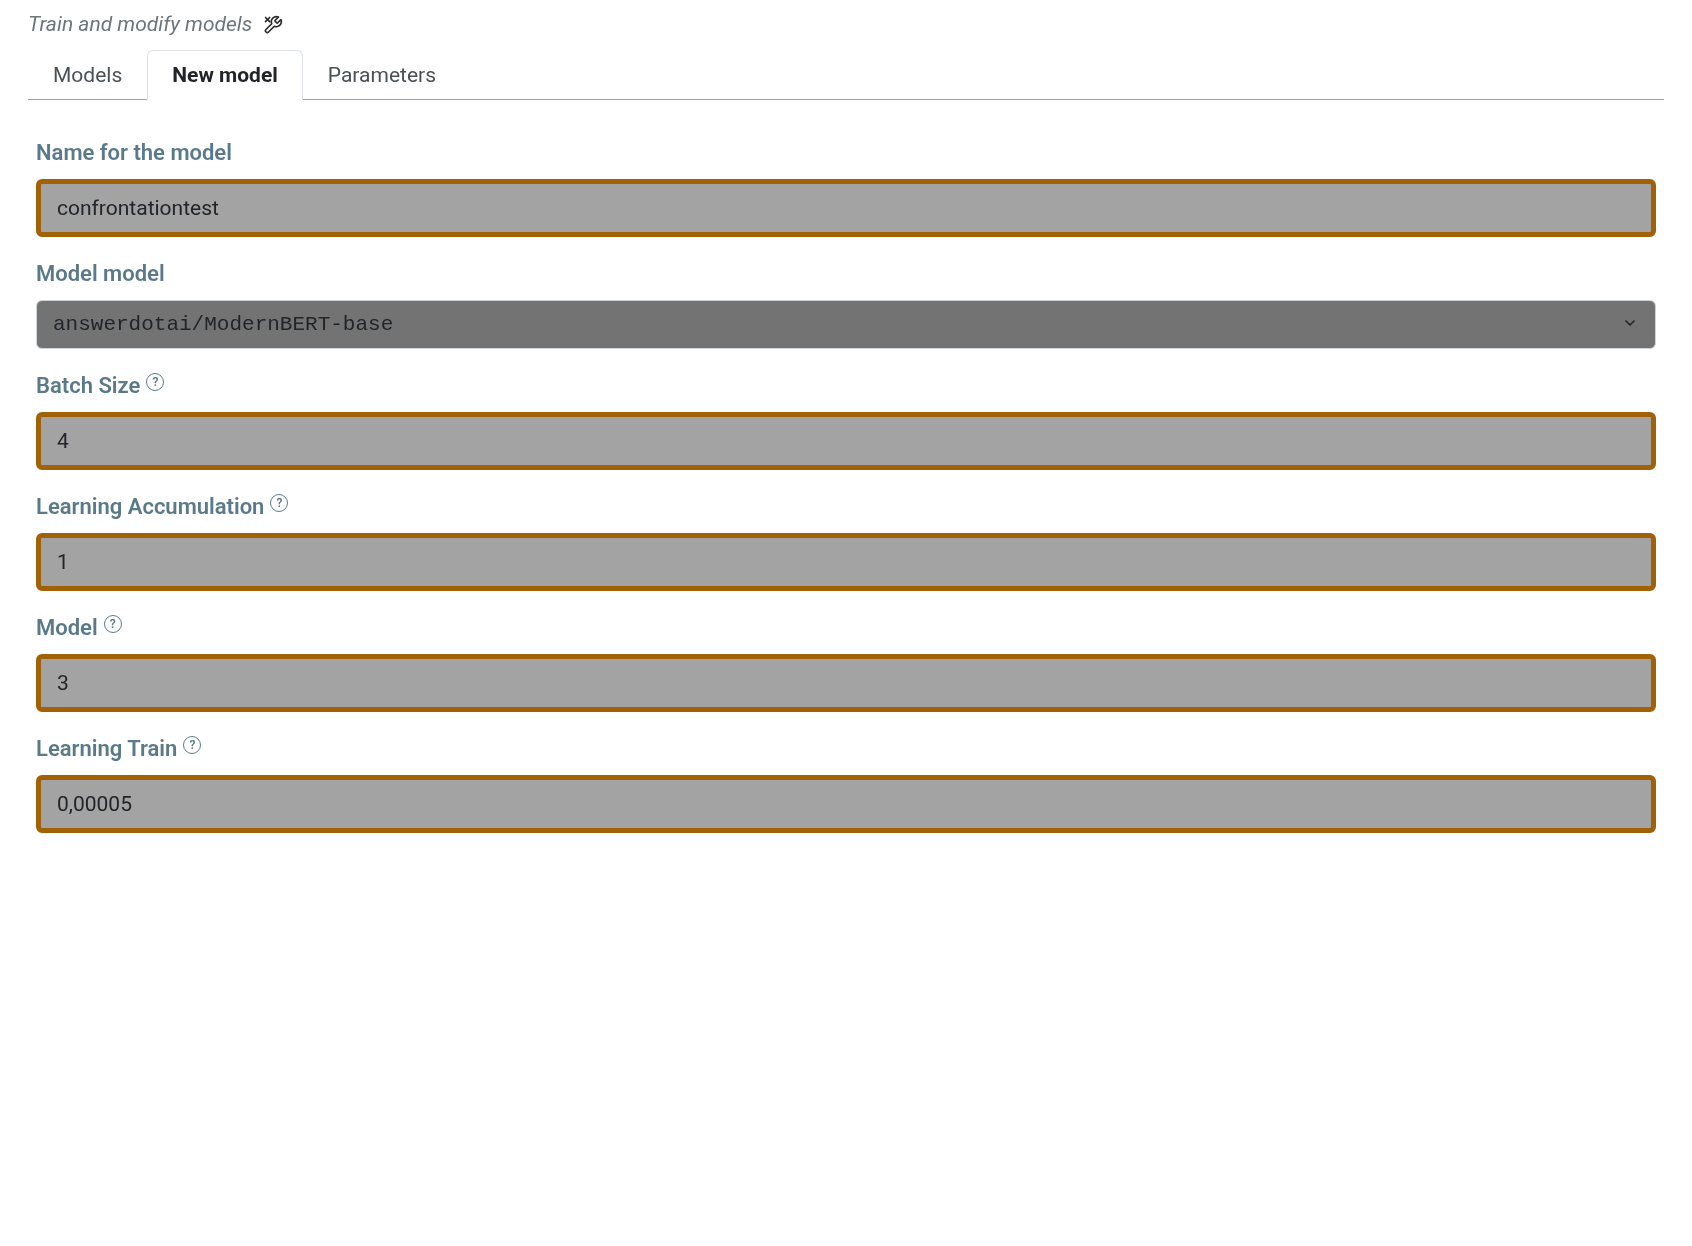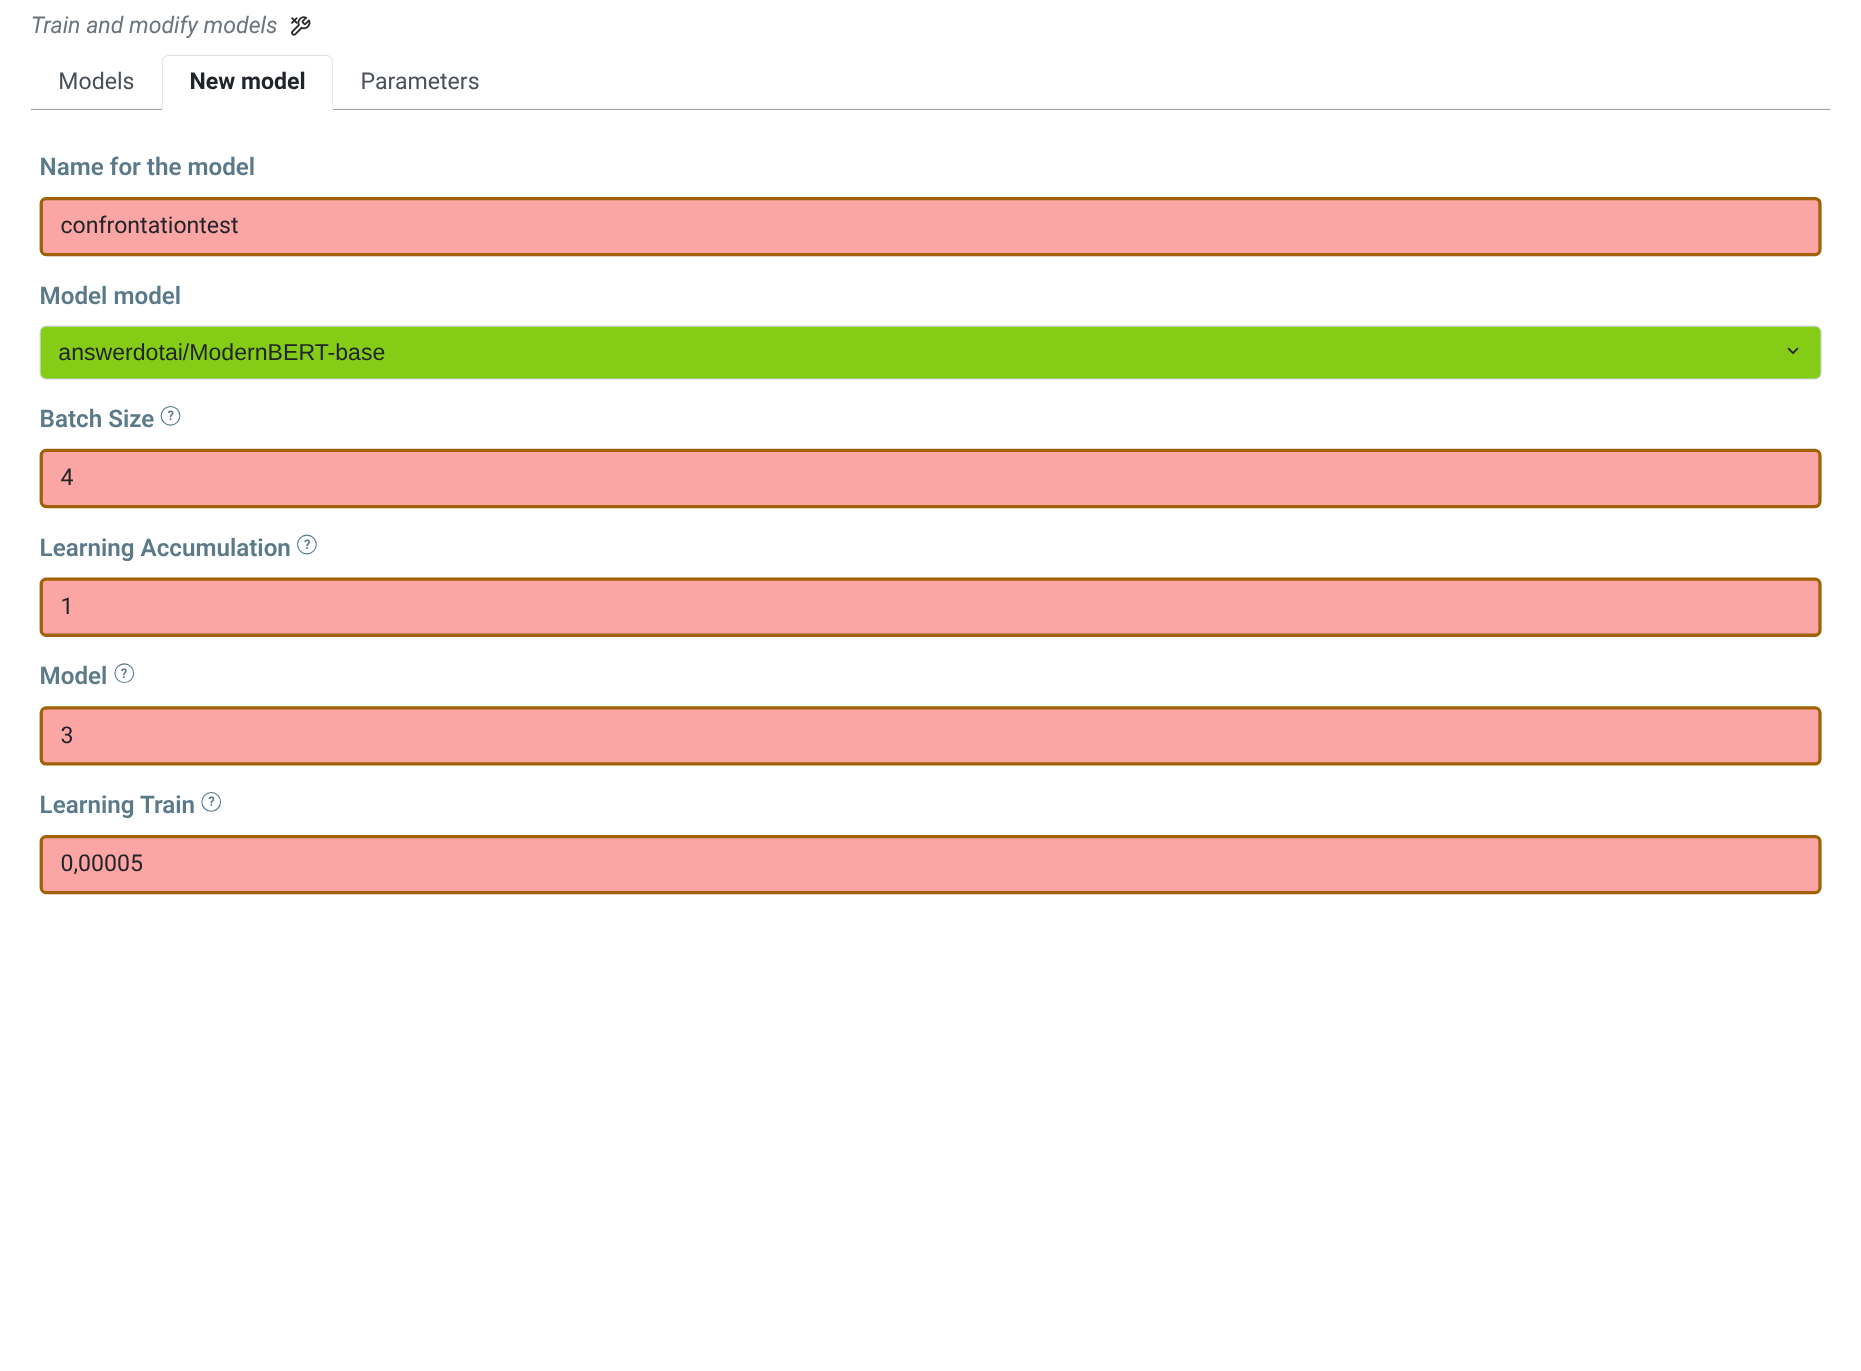--- a/index.html
+++ b/index.html
@@ -8,21 +8,21 @@
       padding: 0;
     }
     body {
       font-family: -apple-system, BlinkMacSystemFont, "Segoe UI", Roboto, "Helvetica Neue", Arial, sans-serif;
       background: #ffffff;
       padding: 12px 28px 40px 28px;
       color: #212529;
     }
     .header {
       display: flex;
-      align-items: center;
+      align-items: flex-end;
       gap: 10px;
       margin-bottom: 14px;
     }
     .header-title {
       font-style: italic;
       color: #6c757d;
       font-size: 21px;
       font-weight: 400;
     }
     .tools-icon {
@@ -81,42 +81,42 @@
       font-size: 12px;
       font-weight: 600;
       line-height: 1;
       color: #5a7a8a;
       cursor: help;
     }
     .form-input {
       width: 100%;
       padding: 12px 16px;
       font-size: 21px;
-      border: 3px solid #a16207;
+      border: 5px solid #a16207;
       border-radius: 6px;
-      background: #fca5a5;
+      background: #a3a3a3;
       color: #212529;
       font-family: inherit;
     }
     .select-wrapper {
       position: relative;
       width: 100%;
     }
     .form-select {
       width: 100%;
       padding: 12px 40px 12px 16px;
       font-size: 21px;
       border: 1px solid #ced4da;
       border-radius: 6px;
-      background: #84cc16;
+      background: #737373;
       color: #212529;
       appearance: none;
       -webkit-appearance: none;
       cursor: pointer;
-      font-family: Liberation Sans, sans-serif;
+      font-family: Liberation Mono, monospace;
     }
     .select-chevron {
       position: absolute;
       right: 18px;
       top: 50%;
       transform: translateY(-50%);
       pointer-events: none;
       color: #212529;
     }
   </style>

